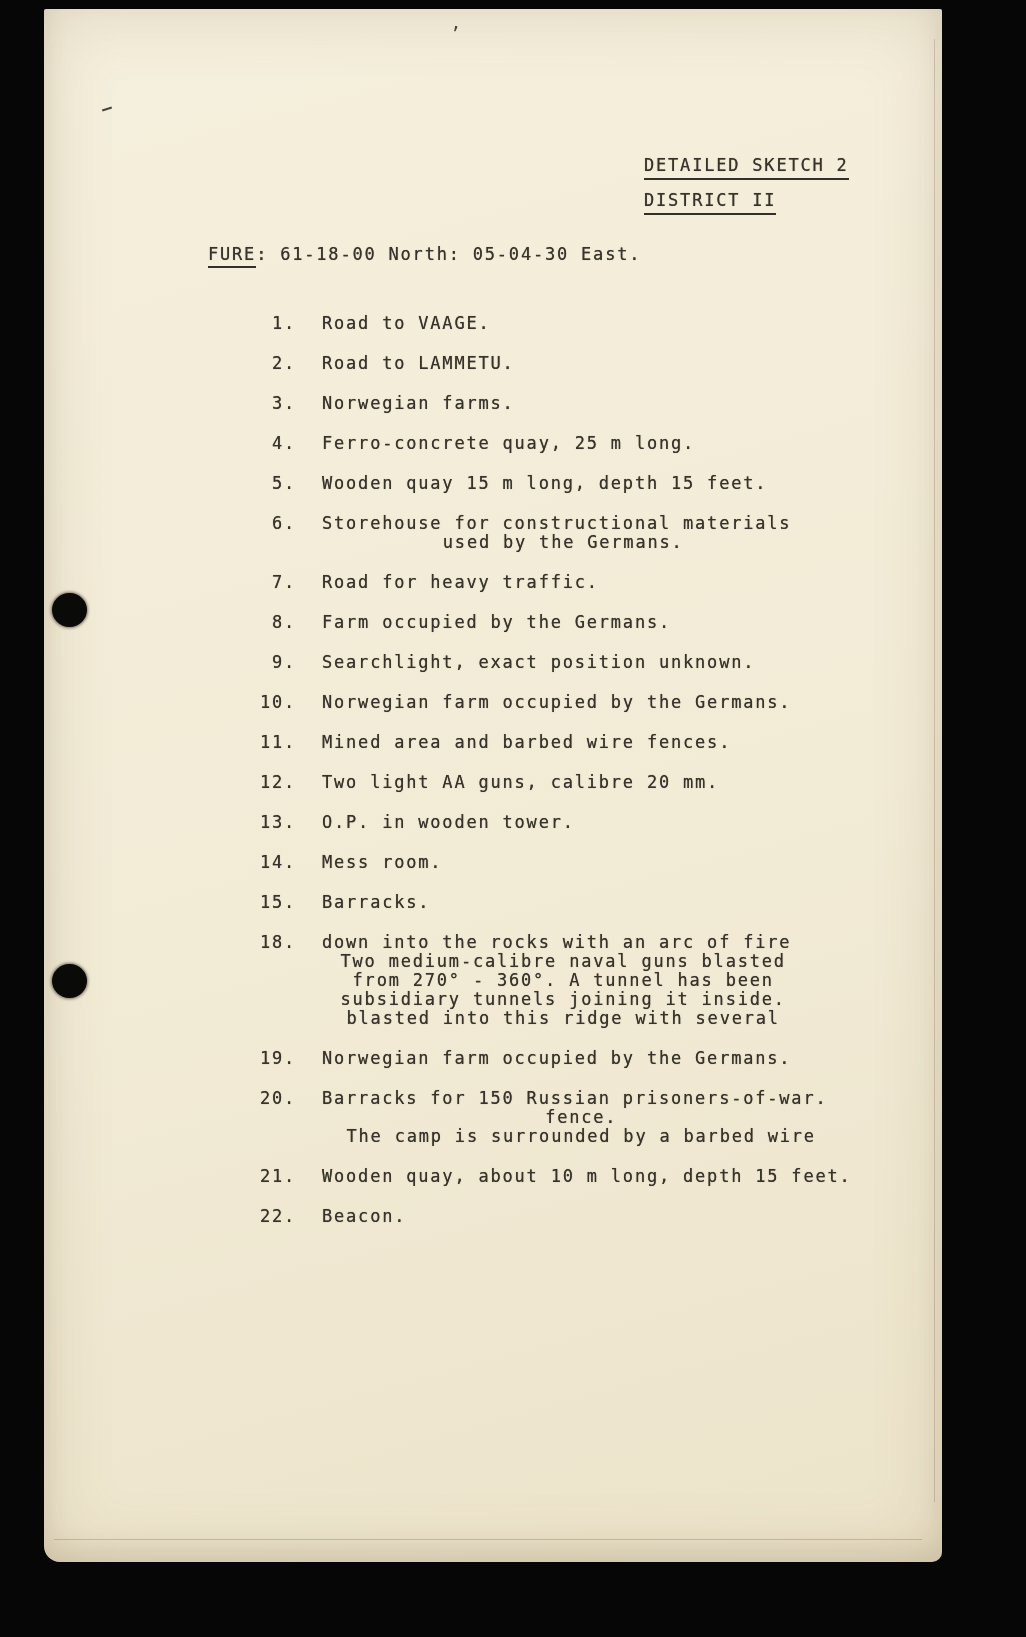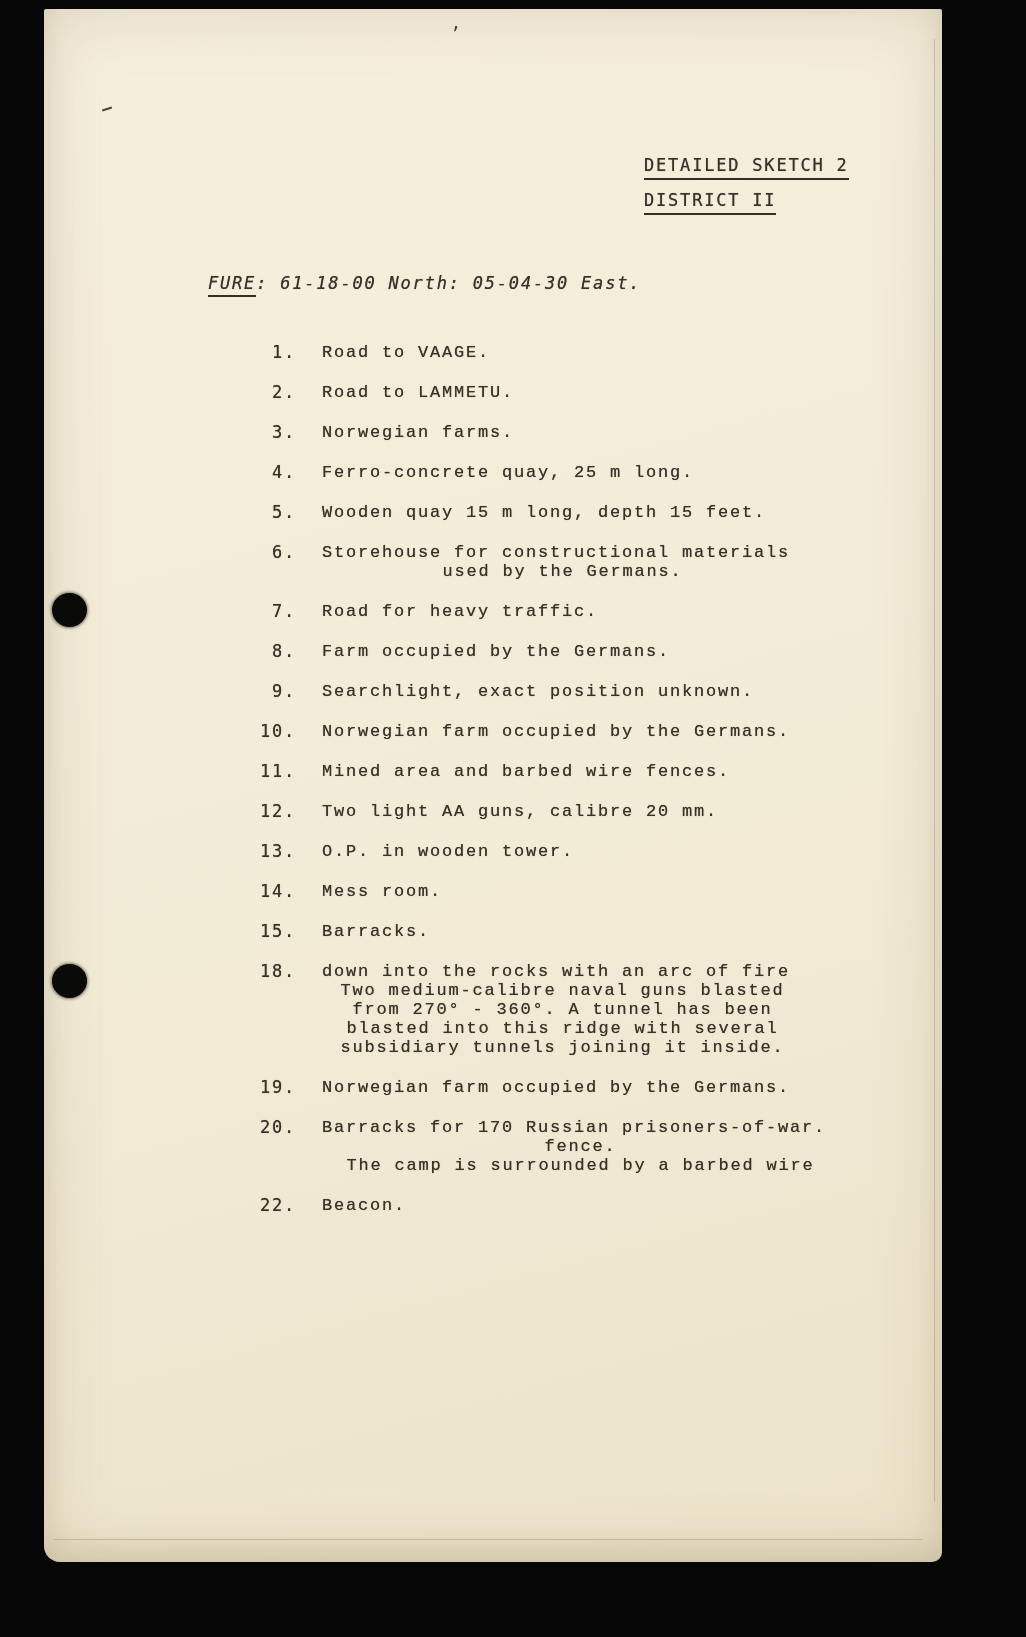--- a/index.html
+++ b/index.html
@@ -79,23 +79,22 @@
     margin-left: 600px;
   }
   .doc-title, .doc-subtitle {
     display: inline-block;
     border-bottom: 2px solid #33302a;
     padding-bottom: 3px;
   }
   .doc-subtitle-wrap { margin-top: 10px; }
   .location-line {
     margin-left: 164px;
-    margin-top: 58px;
+    margin-top: 29px;
     white-space: nowrap;
-    font-style: italic;
   }
   .location-label {
     border-bottom: 2px solid #33302a;
     padding-bottom: 2px;
   }
   .item-list {
     list-style: none;
     margin: 50px 0 0 0;
     padding: 0 0 0 166px;
   }
@@ -107,21 +106,20 @@
     flex: 0 0 86px;
     text-align: right;
     line-height: 19px;
   }
   .item-text {
     margin-left: 26px;
   }
   .item-text .line {
     line-height: 19px;
     white-space: nowrap;
-    font-family: Liberation Mono, monospace;
   }
   .item-text .line + .line {
     padding-left: 13px;
     text-align: center;
   }
 </style>
 </head>
 <body>
 
 <div class="scan">
@@ -253,41 +251,47 @@
   </li>
 
 
 
   <li class="item">
     <span class="item-num">18.</span>
     <span class="item-text">
               <div class="line">down into the rocks with an arc of fire</div>
               <div class="line">Two medium-calibre naval guns blasted</div>
               <div class="line">from 270° - 360°.  A tunnel has been</div>
+              <div class="line">subsidiary tunnels joining it inside.</div>
               <div class="line">blasted into this ridge with several</div>
-              <div class="line">subsidiary tunnels joining it inside.</div>
             </span>
   </li>
 
   <li class="item">
     <span class="item-num">19.</span>
     <span class="item-text">
               <div class="line">Norwegian farm occupied by the Germans.</div>
             </span>
   </li>
 
   <li class="item">
     <span class="item-num">20.</span>
     <span class="item-text">
-              <div class="line">Barracks for 170 Russian prisoners-of-war.</div>
+              <div class="line">Barracks for 150 Russian prisoners-of-war.</div>
               <div class="line">fence.</div>
               <div class="line">The camp is surrounded by a barbed wire</div>
             </span>
   </li>
 
+  <li class="item">
+    <span class="item-num">21.</span>
+    <span class="item-text">
+              <div class="line">Wooden quay, about 10 m long, depth 15 feet.</div>
+            </span>
+  </li>
 
   <li class="item">
     <span class="item-num">22.</span>
     <span class="item-text">
               <div class="line">Beacon.</div>
             </span>
   </li>
 </ol>
     </div>
   </div>

